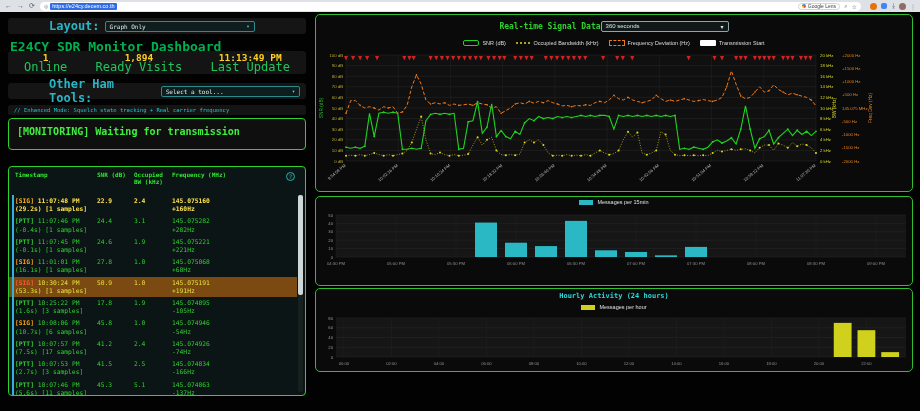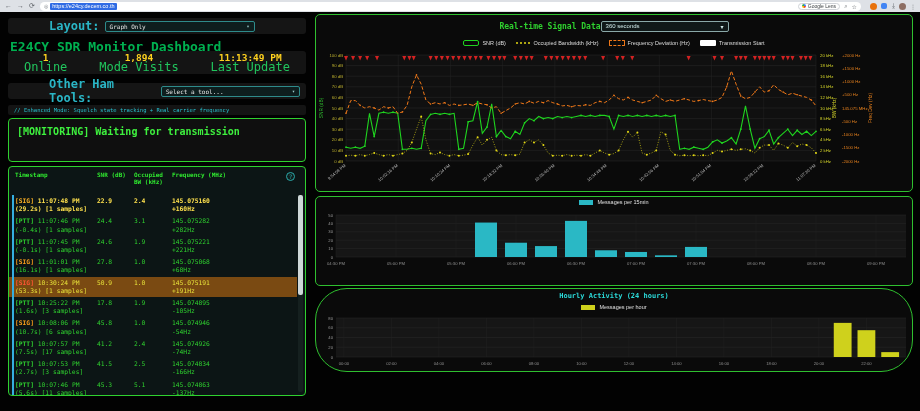--- a/index.html
+++ b/index.html
@@ -37,21 +37,21 @@
   .dash-title{position:absolute;left:10px;top:39px;color:#00b050;font-size:13px;font-weight:bold;}
   .stats-bar{left:8px;top:51px;width:298px;height:23px;background:#141414;border-radius:3px;
              display:flex;justify-content:space-between;align-items:center;padding:0 16px;position:absolute;}
   .stat{display:flex;flex-direction:column;align-items:center;}
   .stat .v{color:#ffd21f;font-size:9.5px;font-weight:bold;line-height:10px;}
   .stat .l{color:#21c55d;font-size:12px;line-height:9px;}
   .tools-bar{left:8px;top:83px;width:298px;height:16px;padding:0 6px;gap:5px;}
   .enh-bar{left:8px;top:105px;width:298px;height:10px;background:#141414;border-radius:2px;
            display:flex;align-items:center;padding:0 6px;position:absolute;}
   .enh-bar span{color:#27c0d0;font-size:5.5px;white-space:nowrap;}
-  .monitor{position:absolute;left:8px;top:118px;width:298px;height:44px;background:#0f0f0f;
+  .monitor{position:absolute;left:8px;top:118px;width:298px;height:32px;background:#0f0f0f;
            border:1px solid #2fd12f;border-radius:4px;padding:6px 8px;}
   .mon1{color:#3ef03e;font-size:10px;font-weight:bold;line-height:13px;white-space:nowrap;}
   .mon2{color:#2fd12f;font-size:10px;line-height:15px;white-space:nowrap;}
 
   
   .tablep{position:absolute;left:8px;top:166px;width:298px;height:230px;background:#0c1515;
           border:1px solid #2fd12f;border-radius:4px;overflow:hidden;}
   .thead{display:grid;grid-template-columns:82px 37px 38px 1fr;padding:4px 4px 2px 6px;
          color:#2fe62f;font-weight:bold;font-size:6px;line-height:7px;}
   .help-ic{position:absolute;right:10px;top:5px;width:9px;height:9px;border:1px solid #2aa9a9;
@@ -68,21 +68,21 @@
   .trow.alert{background:#7a4a12;color:#e8e33a;}
   .trow.alert .tag{color:#ff5533;}
   .c{min-width:0;}
   .tscroll{position:absolute;right:2px;top:28px;bottom:3px;width:5px;background:#15201f;border-radius:2px;}
   .tthumb{position:absolute;left:0;top:0;width:5px;height:100px;background:#cfd8d8;border-radius:2px;}
 
   
   .panel{position:absolute;background:#0a0a0a;border:1px solid #2fbf2f;border-radius:5px;}
   .p-main{left:315px;top:14px;width:598px;height:178px;}
   .p-mid{left:315px;top:196px;width:598px;height:90px;}
-  .p-bot{left:315px;top:288px;width:598px;height:84px;border-radius:32px;}
+  .p-bot{left:315px;top:288px;width:598px;height:84px;}
   .mc-head{height:22px;display:flex;align-items:center;justify-content:center;}
   .mc-title{color:#2fd12f;font-size:8px;font-weight:bold;}
   .mc-select{width:128px;height:11px;border:1px solid #8aa8a8;border-radius:2px;background:#101818;
              color:#cfe8e8;font-size:6px;display:flex;align-items:center;justify-content:space-between;
              padding:0 4px;font-family:"Liberation Sans",sans-serif;}
   .mc-legend{height:12px;display:flex;align-items:center;justify-content:center;gap:10px;
              font-family:"Liberation Sans",sans-serif;font-size:5.5px;color:#ddd;}
   .lg{display:flex;align-items:center;gap:3px;}
   .sw{display:inline-block;}
   .sw-line{width:16px;height:6px;border:1.5px solid #1fd41f;border-radius:2px;background:#0a0a0a;}
@@ -132,21 +132,21 @@
 
 <div class="dash-title">E24CY SDR Monitor Dashboard</div>
 
 <div class="stats-bar">
   <span class="stat">
     <span class="v">1</span>
     <span class="l">Online</span>
   </span>
   <span class="stat">
     <span class="v">1,894</span>
-    <span class="l">Mode Visits</span>
+    <span class="l">Ready Visits</span>
   </span>
   <span class="stat">
     <span class="v">11:13:49 PM</span>
     <span class="l">Last Update</span>
   </span>
 </div>
 
 <div class="bar tools-bar">
   <span class="cy-label">Other Ham Tools:</span>
   <span class="fake-select sel-tools">

